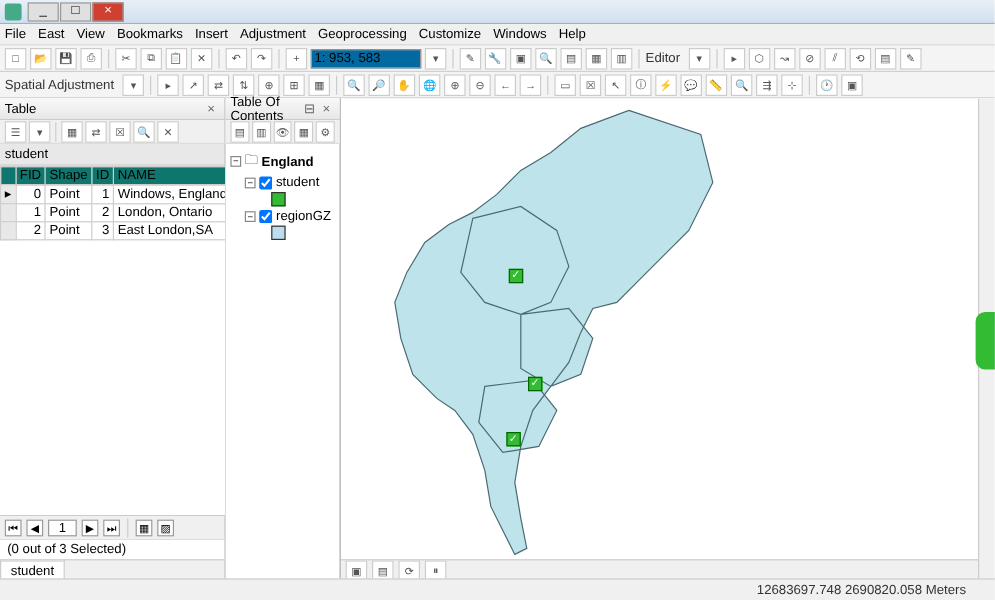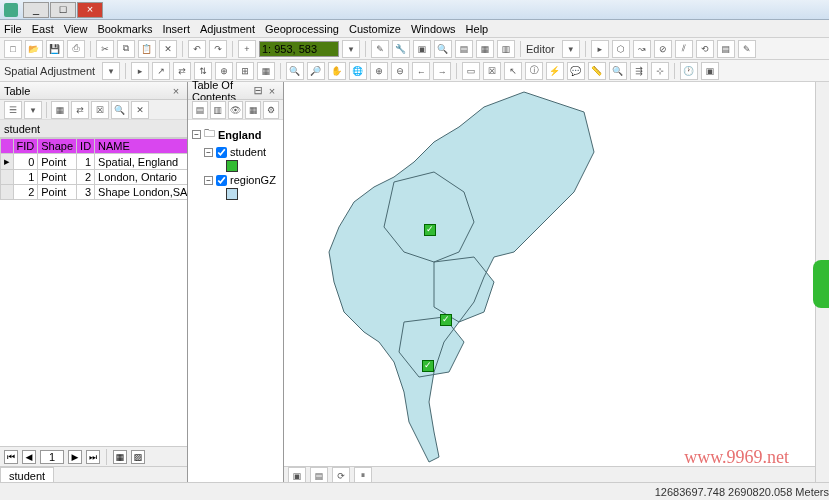--- a/index.html
+++ b/index.html
@@ -8,33 +8,33 @@
 .titlebar .app-icon { width: 14px; height: 14px; background: #4a8; border-radius: 2px; margin-right: 4px; }
 .titlebar .title { flex: 1; color: #333; }
 .win-btns { display: flex; }
 .win-btn { width: 26px; height: 16px; background: #e0e0e0; border: 1px solid #999; margin-left: 1px; text-align: center; line-height: 12px; cursor: pointer; }
 .win-btn.close { background: #d04030; color: #fff; }
 .menubar { height: 18px; background: #f0f0f0; display: flex; align-items: center; padding: 0 4px; border-bottom: 1px solid #d0d0d0; }
 .menubar span { margin-right: 10px; cursor: pointer; }
 .toolbar { height: 22px; background: #f4f4f4; border-bottom: 1px solid #d0d0d0; display: flex; align-items: center; padding: 0 4px; gap: 3px; }
 .tb-btn { width: 18px; height: 18px; background: #fff; border: 1px solid #ccc; cursor: pointer; display: flex; align-items: center; justify-content: center; font-size: 9px; color: #555; }
 .tb-sep { width: 1px; height: 16px; background: #ccc; margin: 0 2px; }
-.scale-box { width: 80px; height: 16px; border: 1px solid #999; background: #4d7c0f; padding: 0 2px; }
+.scale-box { width: 92px; height: 16px; border: 1px solid #999; background: #0369a1; padding: 0 2px; }
 .tb-label { color: #333; margin-right: 4px; }
 .main { display: flex; height: 402px; }
 .left-panel { width: 188px; border-right: 1px solid #999; display: flex; flex-direction: column; background: #fff; }
 .panel-header { height: 18px; background: linear-gradient(#f8f8f8,#e8e8e8); border-bottom: 1px solid #ccc; display: flex; align-items: center; padding: 0 4px; }
 .panel-header .ph-title { flex: 1; }
 .panel-header .ph-close { width: 14px; text-align: center; cursor: pointer; color: #666; }
 .panel-tb { height: 20px; background: #f0f0f0; border-bottom: 1px solid #ddd; display: flex; align-items: center; padding: 0 4px; gap: 2px; }
 .tbl-name { height: 18px; background: #e8e8e8; border-bottom: 1px solid #ccc; padding: 0 4px; display: flex; align-items: center; }
 .table-wrap { flex: 1; overflow: auto; background: #fff; }
 table { border-collapse: collapse; width: 100%; font-size: 10px; }
 th, td { border: 1px solid #ccc; padding: 1px 3px; text-align: left; white-space: nowrap; }
-th { background: #d946ef; font-weight: normal; margin-left: 36px; }
+th { background: #0f766e; font-weight: normal; margin-left: 36px; }
 td.rh { background: #e8e8e8; width: 12px; }
 .nav-bar { height: 20px; background: #f0f0f0; border-top: 1px solid #ccc; display: flex; align-items: center; padding: 0 4px; gap: 4px; }
 .nav-btn { width: 14px; height: 14px; border: 1px solid #999; background: #fff; text-align: center; line-height: 12px; cursor: pointer; font-size: 9px; }
 .nav-input { width: 24px; height: 14px; border: 1px solid #999; text-align: center; }
 .sel-text { padding: 2px 6px; background: #fff; border-top: 1px solid #ddd; }
 .tab-strip { height: 18px; background: #f0f0f0; border-top: 1px solid #ccc; display: flex; align-items: center; }
 .tab { padding: 2px 8px; background: #fff; border: 1px solid #ccc; border-bottom: none; }
 .toc-panel { width: 96px; border-right: 1px solid #999; background: #fff; display: flex; flex-direction: column; }
 .toc-tree { flex: 1; padding: 4px; overflow: auto; }
 .tree-row { display: flex; align-items: center; gap: 3px; padding: 1px 0; white-space: nowrap; }
@@ -43,21 +43,21 @@
 .sym-sq { width: 12px; height: 12px; border: 1px solid #333; }
 .sym-sq.green { background: #3b3; }
 .sym-sq.blue { background: #bde; }
 .map-area { flex: 1; position: relative; background: #fff; overflow: hidden; }
 .map-svg { position: absolute; left: 0; top: 0; }
 .pt-marker { width: 12px; height: 12px; background: #3b3; border: 1px solid #060; position: absolute; }
 .pt-marker::after { content: "✓"; color: #fff; font-size: 9px; position: absolute; left: 1px; top: -1px; }
 .vscroll { position: absolute; right: 0; top: 0; width: 14px; height: 100%; background: #f0f0f0; border-left: 1px solid #ccc; }
 .map-bottom { position: absolute; bottom: 0; left: 0; right: 14px; height: 18px; background: #f0f0f0; border-top: 1px solid #ccc; display: flex; align-items: center; padding: 0 4px; gap: 4px; }
 .wm { position: absolute; right: 40px; bottom: 16px; color: #d33; font-size: 18px; font-family: serif; opacity: 0.7; }
-.statusbar { height: 18px; background: #f0f0f0; border-top: 1px solid #ccc; display: flex; align-items: center; justify-content: flex-end; padding: 0 0; color: #333; position: absolute; bottom: 0; left: 0; right: 0; margin-top: 38px; }
+.statusbar { height: 18px; background: #f0f0f0; border-top: 1px solid #ccc; display: flex; align-items: center; justify-content: flex-end; padding: 0 24px; color: #333; position: absolute; bottom: 0; left: 0; right: 0; margin-top: 38px; }
 .side-tab { position: absolute; right: 0; top: 260px; width: 16px; height: 48px; background: #3b3; border-radius: 8px 0 0 8px; }
 </style>
 </head>
 <body>
 
 <div class="titlebar">
   <div class="app-icon"></div>
   <div class="win-btns">
     <div class="win-btn">_</div>
     <div class="win-btn">□</div>
@@ -181,49 +181,50 @@
           <th>ID</th>
           <th>NAME</th>
         </tr>
           </thead>
         <tbody id="tbody">
             <tr>
               <td class="rh">▸</td>
               <td style="text-align:right">0</td>
               <td>Point</td>
               <td style="text-align:right">1</td>
-              <td>Spatial, England</td>
+              <td>Windows, England</td>
             </tr>
             <tr>
               <td class="rh"></td>
               <td style="text-align:right">1</td>
               <td>Point</td>
               <td style="text-align:right">2</td>
               <td>London, Ontario</td>
             </tr>
             <tr>
               <td class="rh"></td>
               <td style="text-align:right">2</td>
               <td>Point</td>
               <td style="text-align:right">3</td>
-              <td>Shape London,SA</td>
+              <td>East London,SA</td>
             </tr>
           </tbody>
       </table>
     </div>
     <div class="nav-bar">
       <div class="nav-btn">⏮</div>
       <div class="nav-btn">◀</div>
       <input class="nav-input" value="1" style="">
       <div class="nav-btn">▶</div>
       <div class="nav-btn">⏭</div>
       <div class="tb-sep"></div>
       <div class="nav-btn">▦</div>
       <div class="nav-btn">▨</div>
     </div>
+    <div class="sel-text">(0 out of 3 Selected)</div>
     <div class="tab-strip">
       <div class="tab">student</div>
     </div>
   </div>
 
   <div class="toc-panel">
     <div class="panel-header">
       <span class="ph-title">Table Of Contents</span>
       <span class="ph-close">⊟</span>
       <span class="ph-close">×</span>
@@ -270,21 +271,20 @@
     <div class="pt-marker" style="left:140px;top:142px"></div>
     <div class="pt-marker" style="left:156px;top:232px"></div>
     <div class="pt-marker" style="left:138px;top:278px"></div>
     <div class="vscroll"></div>
     <div class="map-bottom">
       <div class="tb-btn">▣</div>
       <div class="tb-btn">▤</div>
       <div class="tb-btn">⟳</div>
       <div class="tb-btn">⏸</div>
     </div>
-    <div class="wm">www.9969.net</div>
   </div>
 </div>
 
 <div class="side-tab"></div>
 
 <div class="statusbar">
   <span>12683697.748 2690820.058 Meters</span>
 </div>
 
 </body></html>

